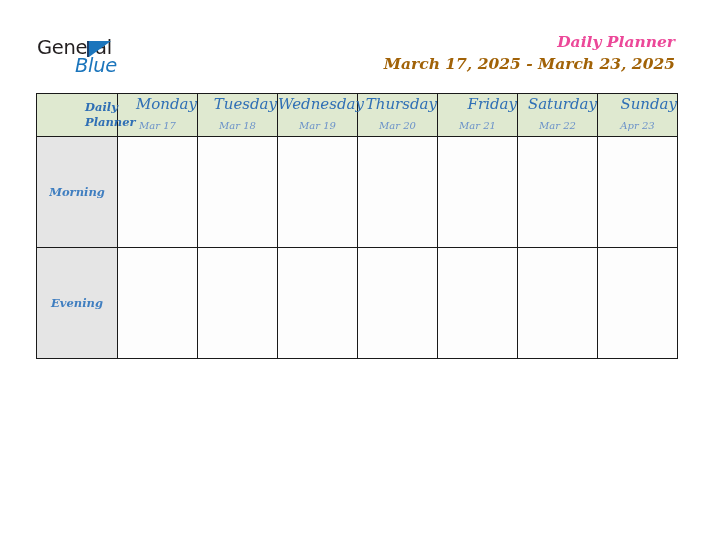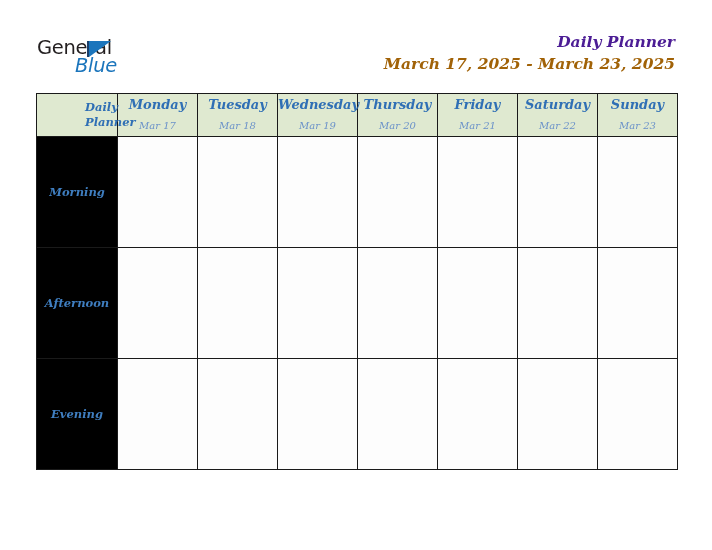--- a/index.html
+++ b/index.html
@@ -84,21 +84,21 @@
     position: absolute;
     right: 37px;
     top: 31px;
     text-align: right;
   }
   .doc-title {
     font-family: "DejaVu Serif", "Liberation Serif", serif;
     font-style: italic;
     font-weight: bold;
     font-size: 15.5px;
-    color: #4c1d95;
+    color: #ec4899;
     line-height: 22px;
     white-space: nowrap;
   }
   .doc-subtitle {
     font-family: "DejaVu Serif", "Liberation Serif", serif;
     font-style: italic;
     font-weight: bold;
     font-size: 15.5px;
     color: #a16207;
     line-height: 22px;
@@ -137,40 +137,41 @@
     font-style: italic;
     font-weight: bold;
     font-size: 11.5px;
     color: #2f6fb5;
     line-height: 15px;
     padding-left: 48px;
   }
   .day-name {
     font-family: "DejaVu Serif", "Liberation Serif", serif;
     font-style: italic;
-    font-weight: bold;
-    font-size: 13px;
+    font-weight: normal;
+    font-size: 15px;
     color: #2f6fb5;
     line-height: 15px;
+    text-align: right;
   }
   .day-date {
     font-family: "DejaVu Serif", "Liberation Serif", serif;
     font-style: italic;
     font-size: 10px;
     color: #6b92c9;
     line-height: 14px;
     margin-top: 7px;
   }
 
   
   .body-row td {
     height: 110px;
   }
   .row-label {
-    background: #000000;
+    background: #e5e5e5;
   }
   .row-label-text {
     font-family: "DejaVu Serif", "Liberation Serif", serif;
     font-style: italic;
     font-weight: bold;
     font-size: 11.5px;
     color: #3f7ec0;
     line-height: 15px;
   }
   .slot-cell {
@@ -235,49 +236,37 @@
         <td>
           <div class="day-name">Friday</div>
           <div class="day-date">Mar 21</div>
         </td>
         <td>
           <div class="day-name">Saturday</div>
           <div class="day-date">Mar 22</div>
         </td>
         <td>
           <div class="day-name">Sunday</div>
-          <div class="day-date">Mar 23</div>
+          <div class="day-date">Apr 23</div>
         </td>
       </tr>
 
       <tr class="body-row">
         <td class="row-label">
           <div class="row-label-text">Morning</div>
         </td>
         <td class="slot-cell"></td>
         <td class="slot-cell"></td>
         <td class="slot-cell"></td>
         <td class="slot-cell"></td>
         <td class="slot-cell"></td>
         <td class="slot-cell"></td>
         <td class="slot-cell"></td>
       </tr>
 
-      <tr class="body-row">
-        <td class="row-label">
-          <div class="row-label-text">Afternoon</div>
-        </td>
-        <td class="slot-cell"></td>
-        <td class="slot-cell"></td>
-        <td class="slot-cell"></td>
-        <td class="slot-cell"></td>
-        <td class="slot-cell"></td>
-        <td class="slot-cell"></td>
-        <td class="slot-cell"></td>
-      </tr>
 
       <tr class="body-row">
         <td class="row-label">
           <div class="row-label-text">Evening</div>
         </td>
         <td class="slot-cell"></td>
         <td class="slot-cell"></td>
         <td class="slot-cell"></td>
         <td class="slot-cell"></td>
         <td class="slot-cell"></td>

